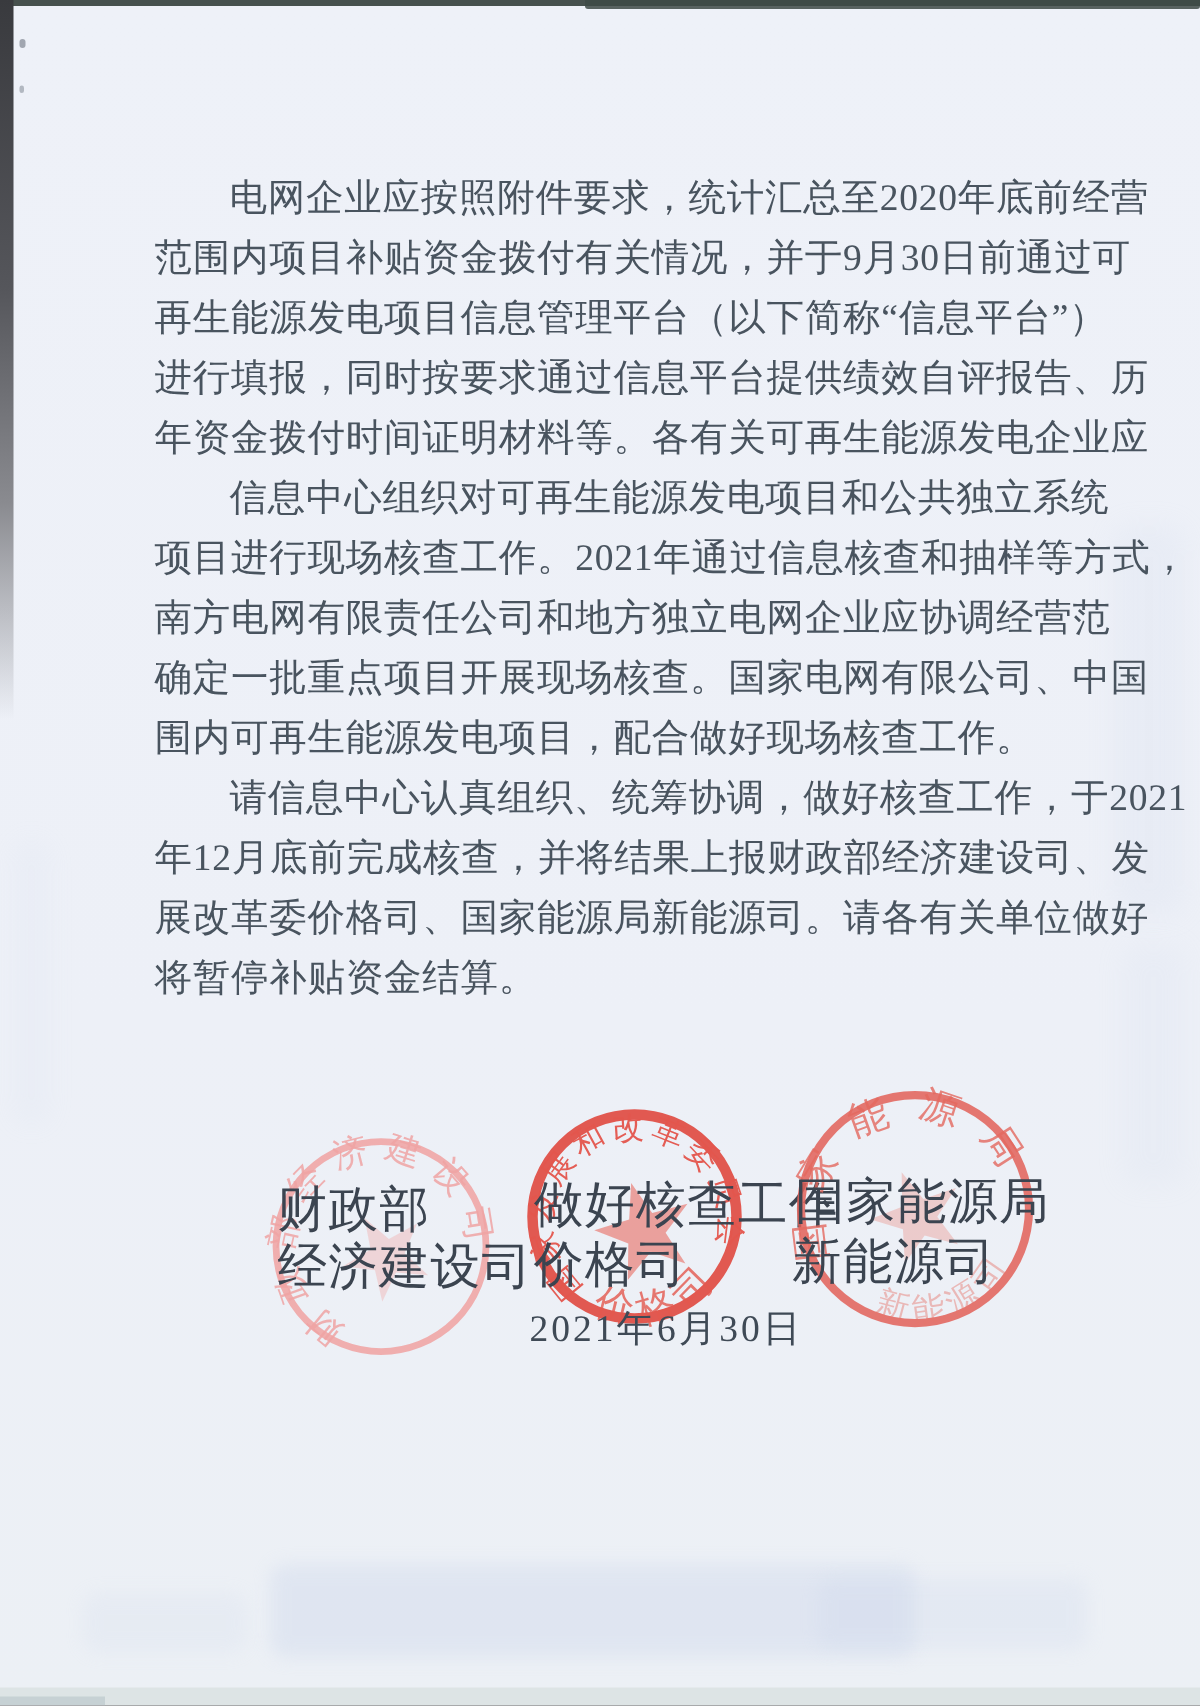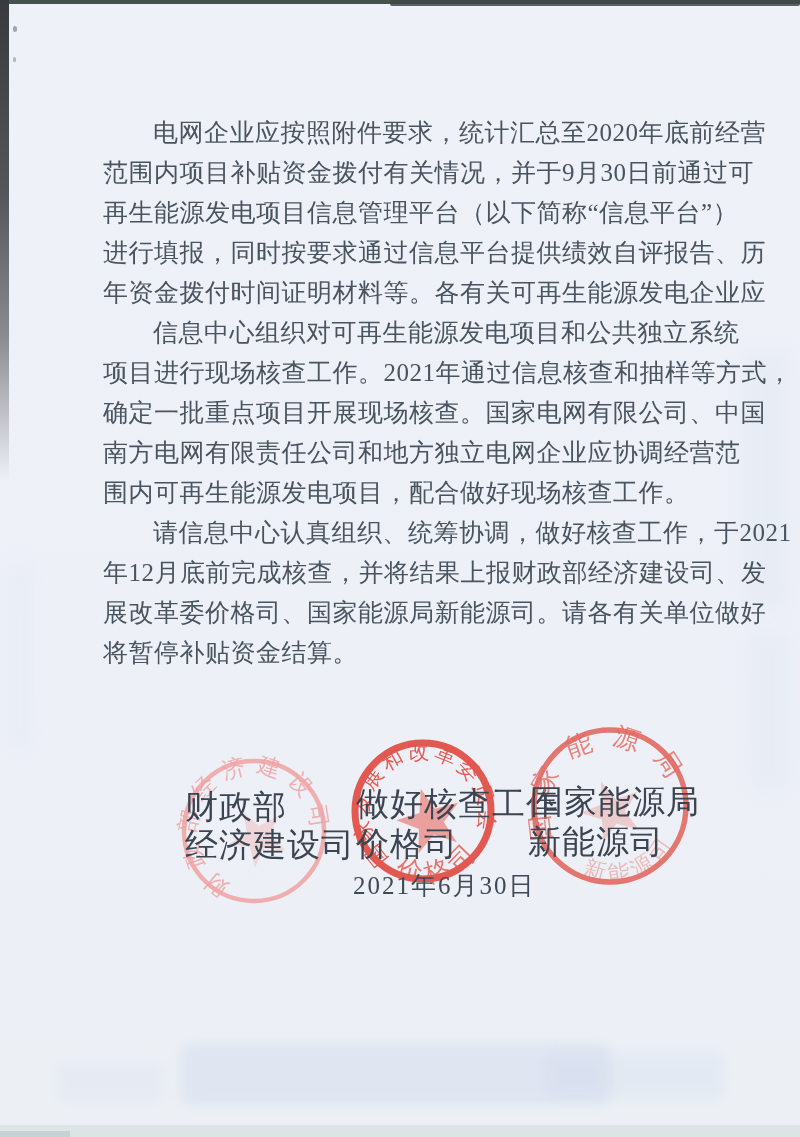--- a/index.html
+++ b/index.html
@@ -89,22 +89,22 @@
   <div class="bleed b6"></div>
 
   <div id="doc-body">
       <div class="line indent">电网企业应按照附件要求，统计汇总至2020年底前经营</div>
       <div class="line">范围内项目补贴资金拨付有关情况，并于9月30日前通过可</div>
       <div class="line">再生能源发电项目信息管理平台（以下简称“信息平台”）</div>
       <div class="line">进行填报，同时按要求通过信息平台提供绩效自评报告、历</div>
       <div class="line">年资金拨付时间证明材料等。各有关可再生能源发电企业应</div>
       <div class="line indent">信息中心组织对可再生能源发电项目和公共独立系统</div>
       <div class="line">项目进行现场核查工作。2021年通过信息核查和抽样等方式，</div>
+      <div class="line">南方电网有限责任公司和地方独立电网企业应协调经营范</div>
       <div class="line">确定一批重点项目开展现场核查。国家电网有限公司、中国</div>
-      <div class="line">南方电网有限责任公司和地方独立电网企业应协调经营范</div>
       <div class="line last">围内可再生能源发电项目，配合做好现场核查工作。</div>
       <div class="line indent">请信息中心认真组织、统筹协调，做好核查工作，于2021</div>
       <div class="line">年12月底前完成核查，并将结果上报财政部经济建设司、发</div>
       <div class="line">展改革委价格司、国家能源局新能源司。请各有关单位做好</div>
       <div class="line last">将暂停补贴资金结算。</div>
     </div>
 
   <div id="stamp-1" class="stamp">
     <svg width="156" height="156" viewBox="-78 -78 156 156">
       <circle r="70" fill="none" stroke="#efa6a6" stroke-width="4.5" opacity="0.9"></circle>

